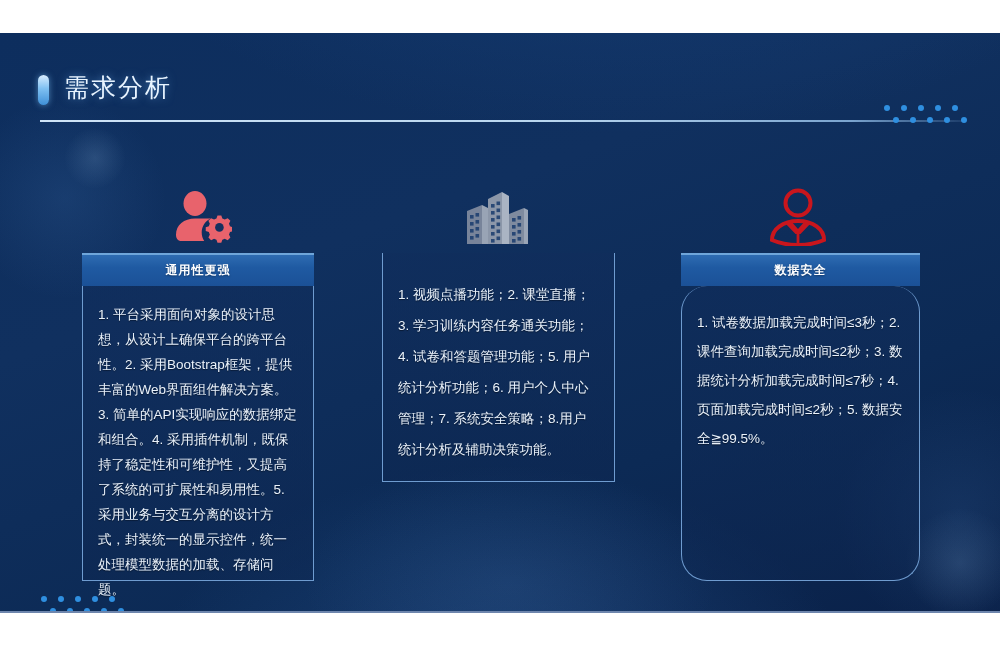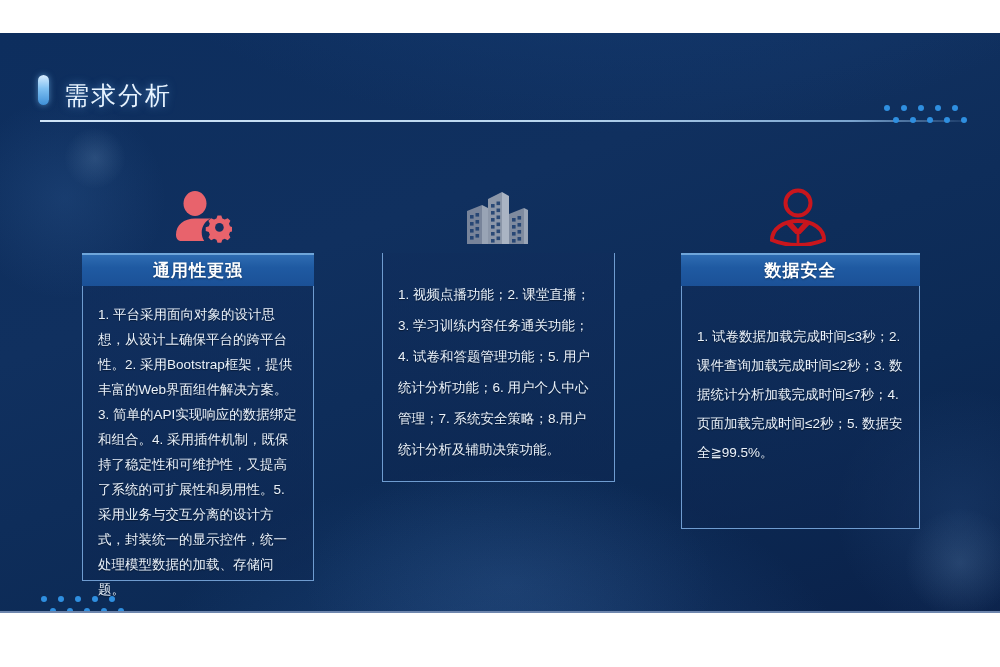--- a/index.html
+++ b/index.html
@@ -43,21 +43,21 @@
 
   
   #header { position: absolute; left: 38px; top: 34px; width: 924px; height: 62px; }
   .title-pill {
     position: absolute; left: 0px; top: 8px;
     width: 11px; height: 30px; border-radius: 6px;
     background: linear-gradient(180deg, #d8ecff 0%, #7fc0f2 45%, #3f90d8 100%);
     box-shadow: 0 0 6px rgba(130,200,255,0.55);
   }
   .title-text {
-    position: absolute; left: 26px; top: 12px;
+    position: absolute; left: 26px; top: 4px;
     font-size: 25px; letter-spacing: 2px; color: #e8f4ff;
     text-shadow: 0 0 8px rgba(120,190,255,0.55);
     white-space: nowrap;
     text-align: right;
   }
   .title-rule {
     position: absolute; left: 2px; top: 53px; width: 922px; height: 2px;
     background: linear-gradient(90deg, #cfe4f7 0%, #b9d6ef 55%, #7aa4cf 88%, rgba(120,160,205,0.15) 100%);
   }
 
@@ -75,21 +75,21 @@
 
   
   .card { position: absolute; }
   .card-head {
     height: 33px;
     background: linear-gradient(180deg, #2e6cb2 0%, #1f5aa2 40%, #1b5197 100%);
     border-top: 2px solid #6fa6da;
     display: flex; align-items: center; justify-content: center;
   }
   .card-head-text {
-    font-size: 17px; font-weight: bold; color: #ffffff; letter-spacing: 1px;
+    font-size: 12px; font-weight: bold; color: #ffffff; letter-spacing: 1px;
     text-shadow: 0 1px 2px rgba(0,0,0,0.35);
   }
   .card-body {
     border: 1px solid #6f9cd0;
     border-top: none;
     background: linear-gradient(180deg, rgba(16,45,92,0.55) 0%, rgba(13,38,80,0.45) 100%);
     padding: 16px 15px 12px 15px;
   }
   .card-body p {
     color: #eaf2fb;
@@ -97,21 +97,21 @@
     line-height: 24.5px;
     text-shadow: 0 1px 1px rgba(0,0,0,0.45);
   }
   .c1 { left: 82px;  top: 220px; width: 232px; }
   .c1 .card-body { height: 295px; }
   .c1 .card-body p { line-height: 25px; }
   .c2 { left: 382px; top: 220px; width: 233px; }
   .c2 .card-body { height: 229px; padding-top: 26px; }
   .c2 .card-body p { line-height: 31px; }
   .c3 { left: 681px; top: 220px; width: 239px; }
-  .c3 .card-body { height: 243px; padding-top: 36px; }
+  .c3 .card-body { height: 295px; padding-top: 22px; border-radius: 26px; }
   .c3 .card-body p { line-height: 29px; }
 
   
   .icon-wrap { position: absolute; }
   .ic1 { left: 168px; top: 157px; }
   .ic2 { left: 462px; top: 155px; }
   .ic3 { left: 768px; top: 155px; }
 </style>
 </head>
 <body>

